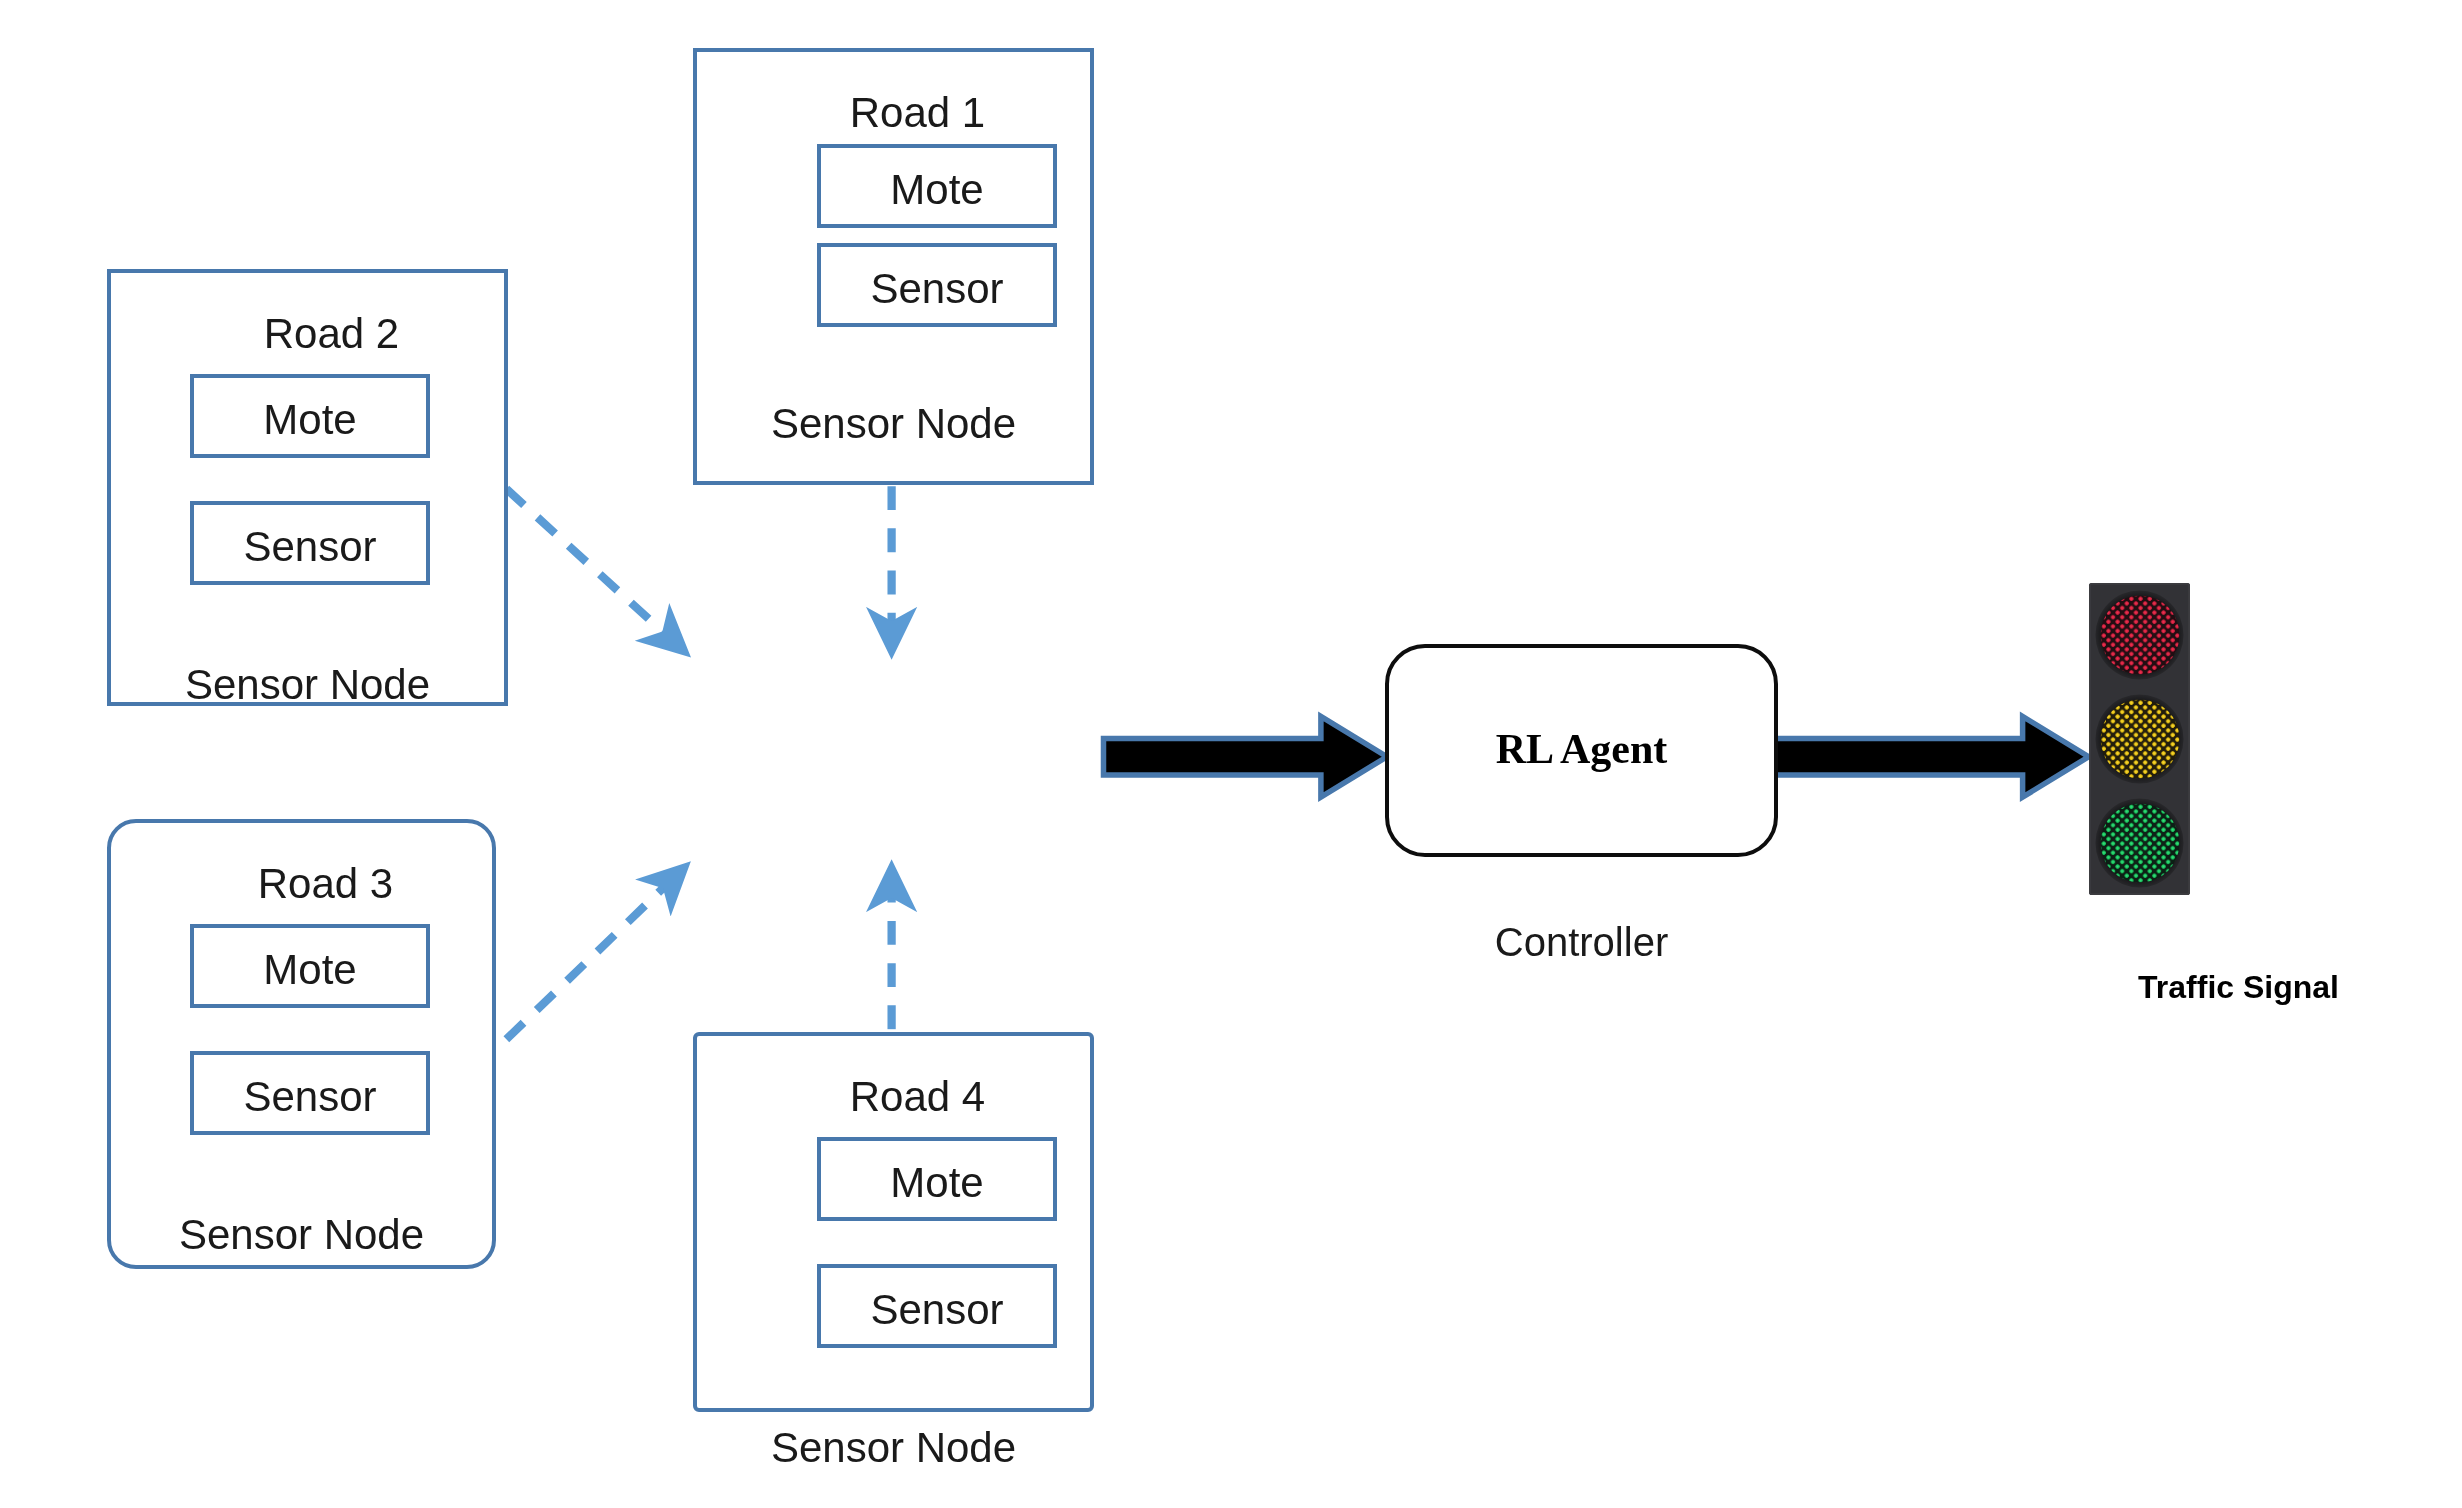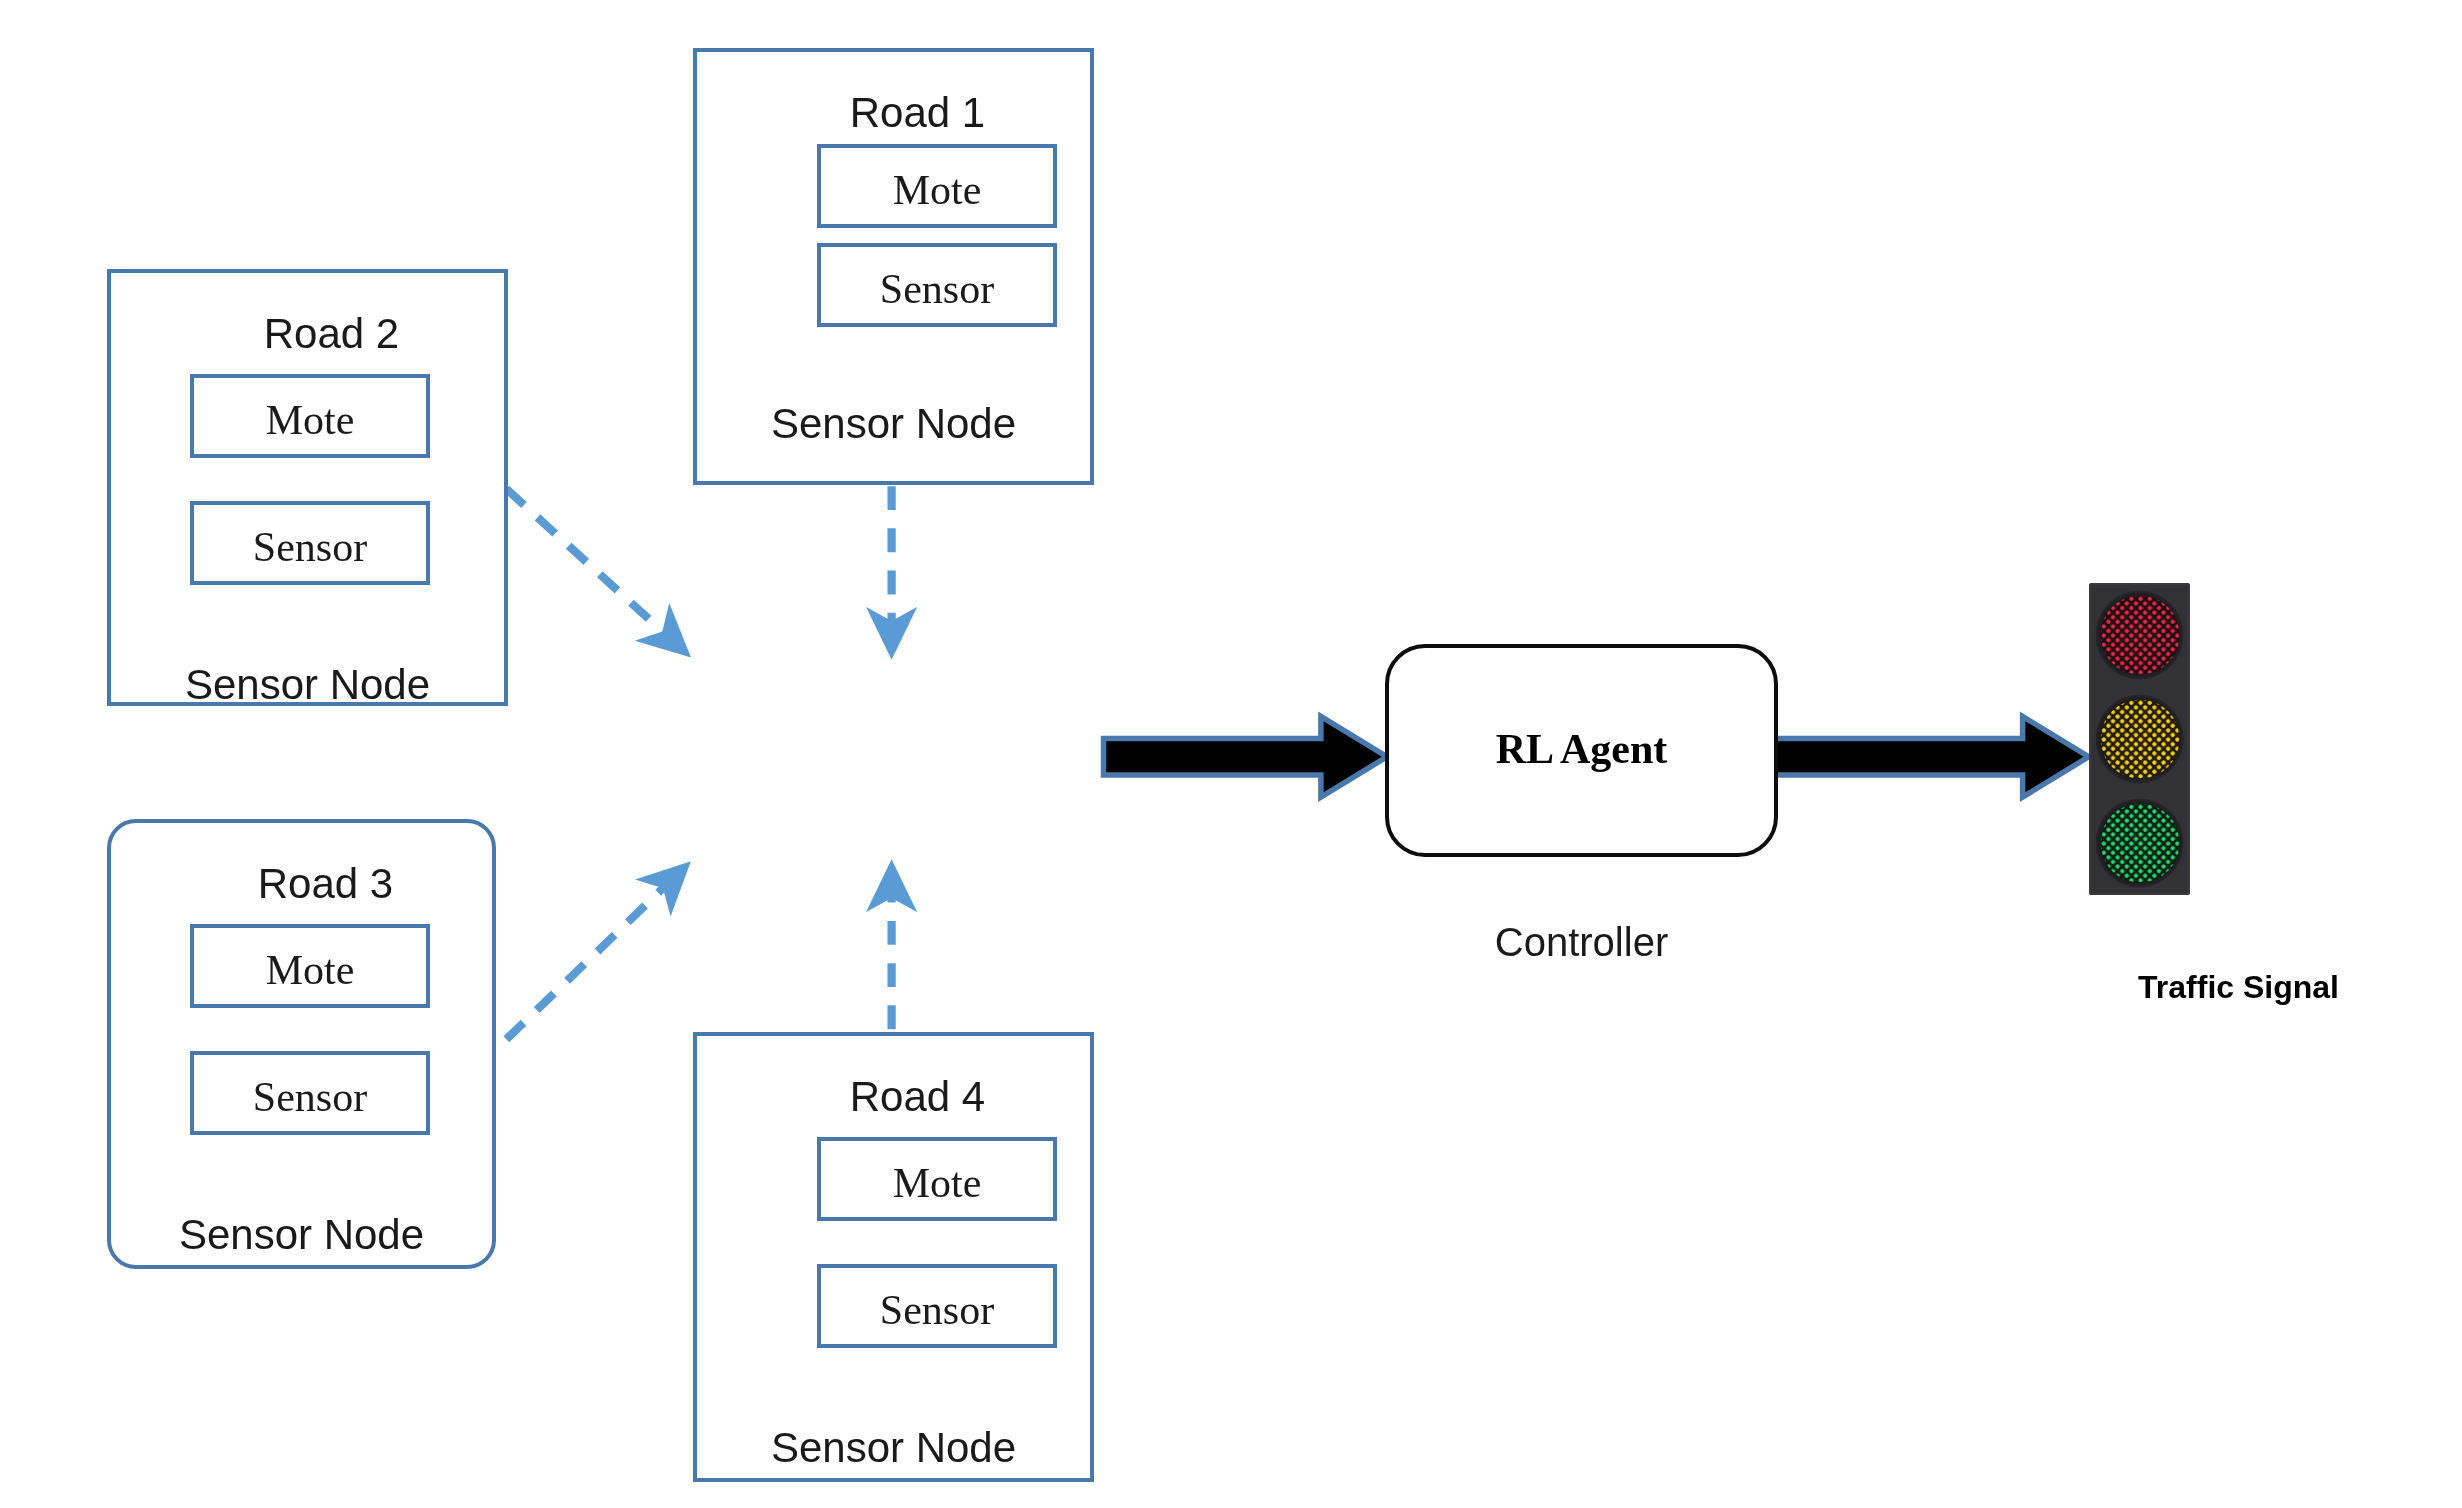--- a/index.html
+++ b/index.html
@@ -48,21 +48,20 @@
     margin-top: 48px;
   }
   .inner-box {
     position: absolute;
     box-sizing: border-box;
     border: 4.6px solid #4878ac;
     background: #ffffff;
     display: flex;
     align-items: center;
     justify-content: center;
-    font-family: Liberation Serif, serif;
   }
   .inner-box span {
     font-size: 42px;
     color: #1a1a1a;
     line-height: 1;
     position: relative;
     top: 3.7px;
   }
 
   
@@ -227,21 +226,21 @@
     <div class="node-title" style="top:40px;">Road 3</div>
     <div class="inner-box" style="left:79px; top:101px; width:240px; height:84px;">
       <span>Mote</span>
     </div>
     <div class="inner-box" style="left:79px; top:228px; width:240px; height:84px;">
       <span>Sensor</span>
     </div>
     <div class="node-footer" style="top:343px;">Sensor Node</div>
   </div>
 
-  <div class="node-box" style="left:693px; top:1032px; width:401px; height:450px;">
+  <div class="node-box" style="left:693px; top:1032px; width:401px; height:380px;border-radius:6px;">
     <div class="node-title" style="top:40px;">Road 4</div>
     <div class="inner-box" style="left:120px; top:101px; width:240px; height:84px;">
       <span>Mote</span>
     </div>
     <div class="inner-box" style="left:120px; top:228px; width:240px; height:84px;">
       <span>Sensor</span>
     </div>
     <div class="node-footer" style="top:343px;">Sensor Node</div>
   </div>
 

